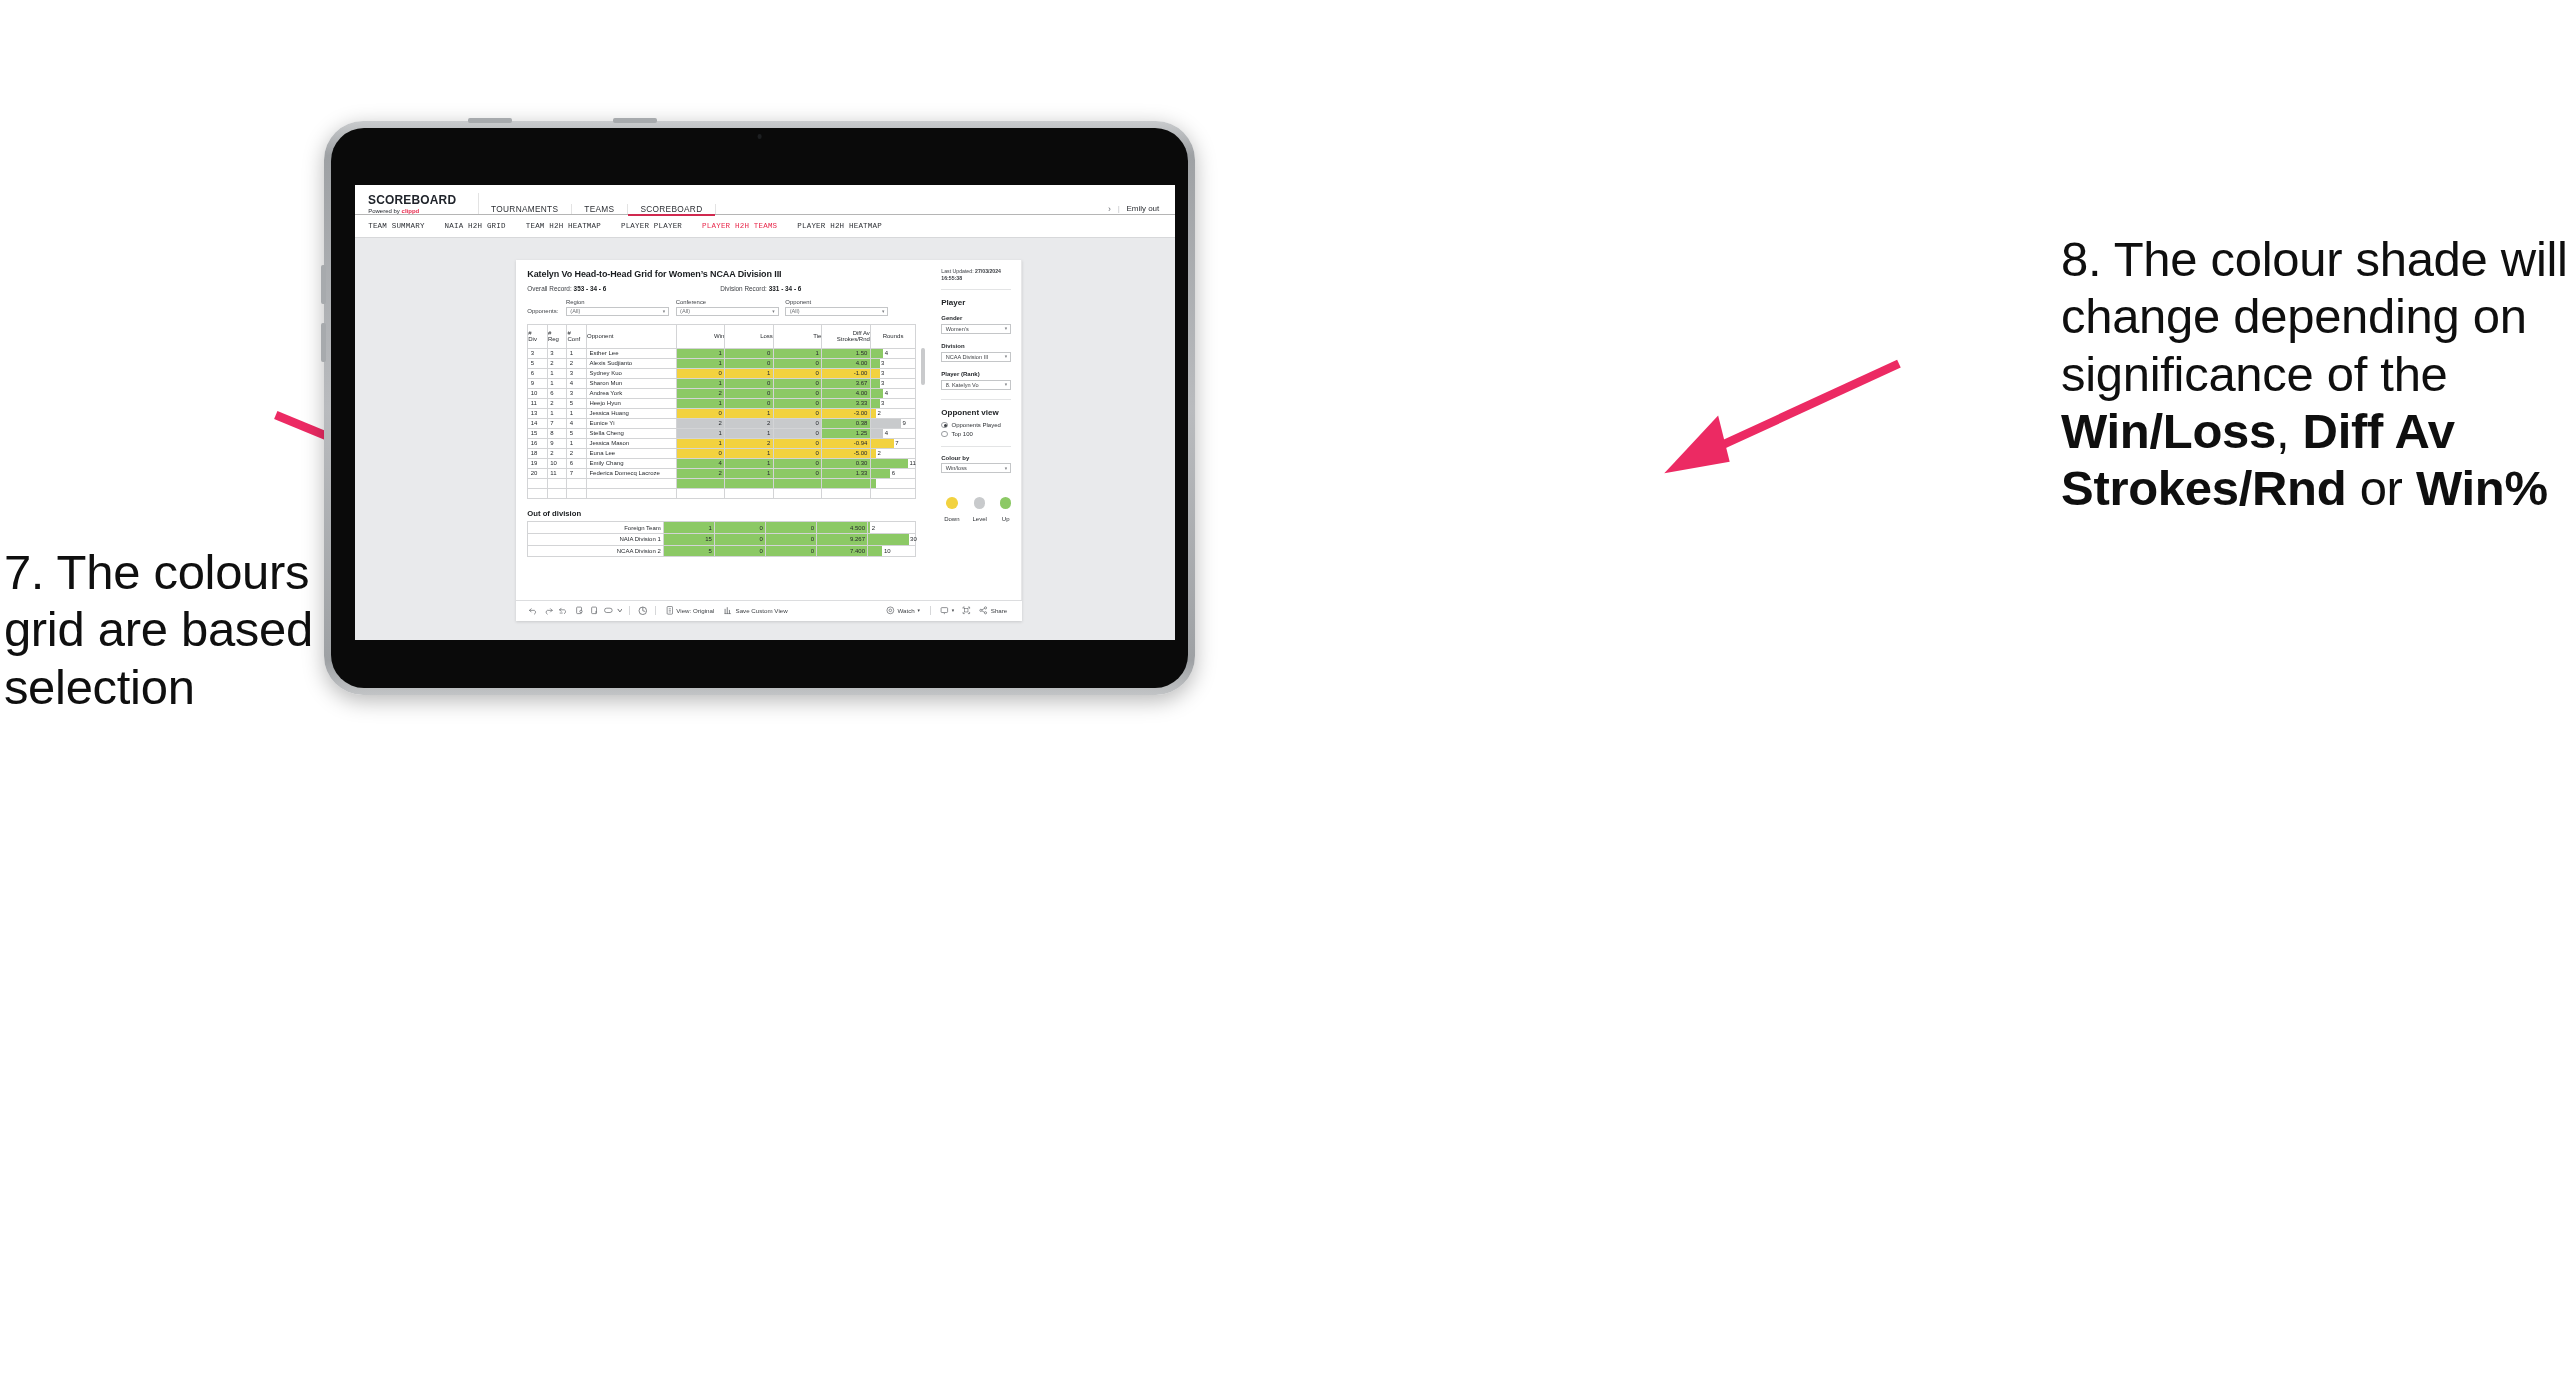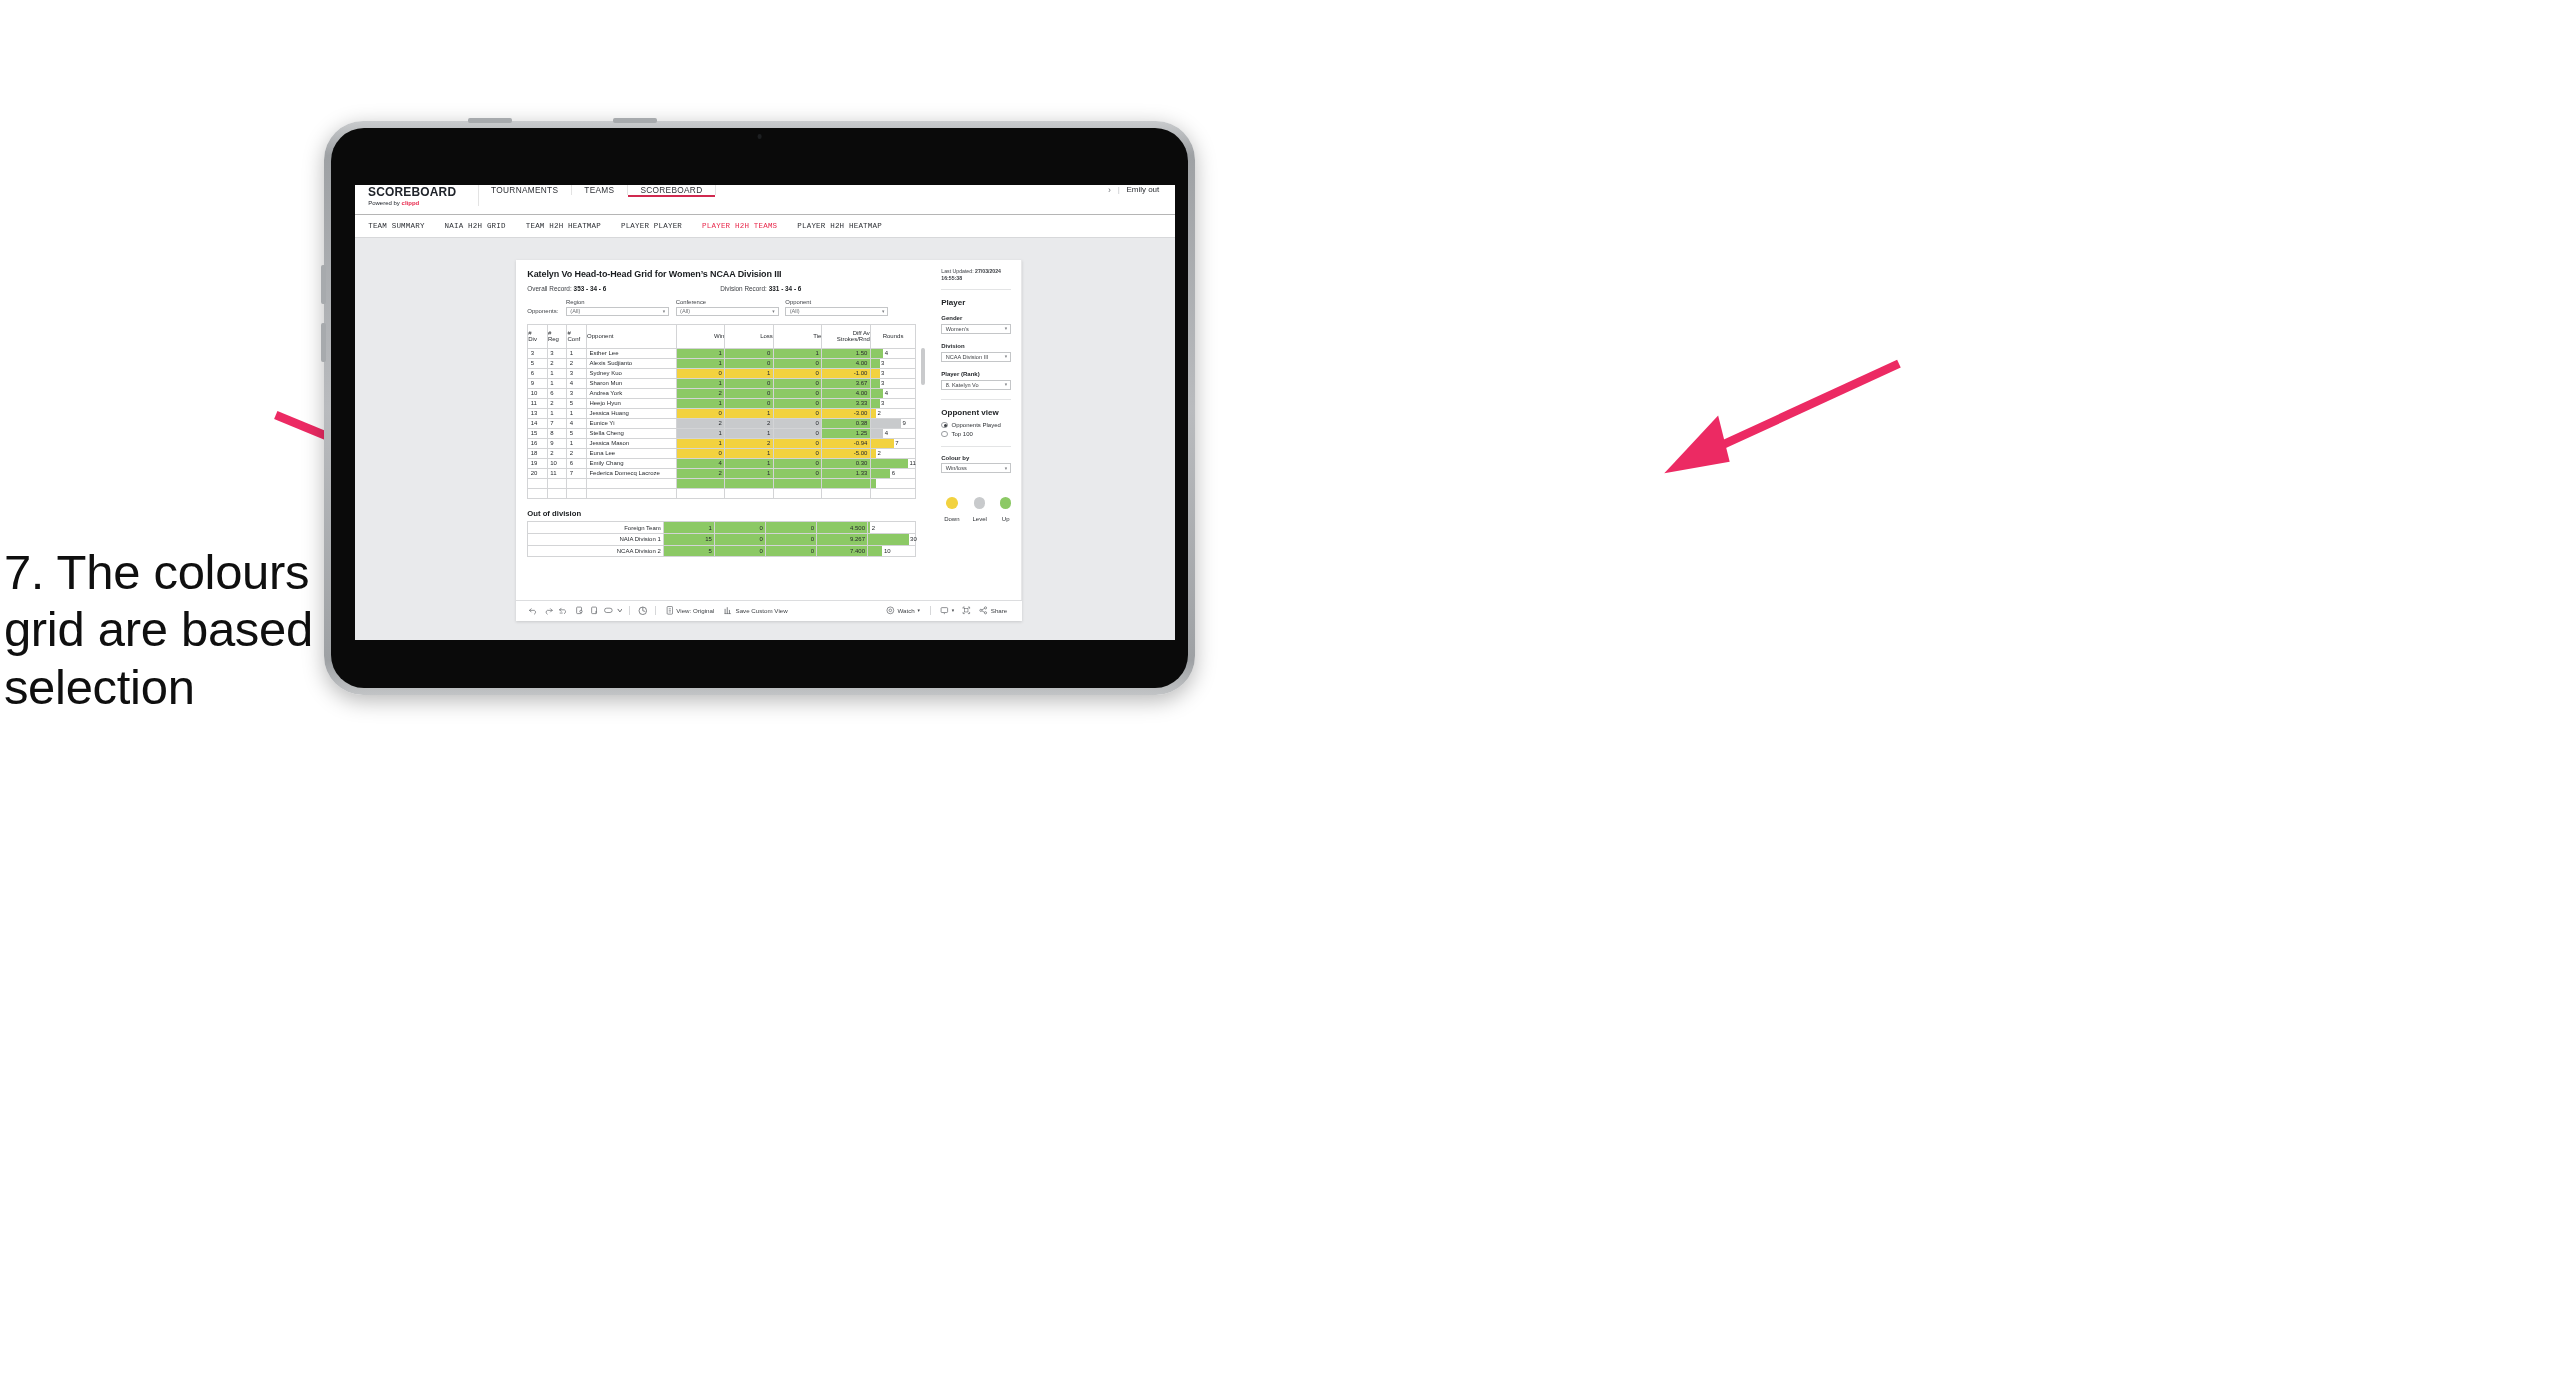--- a/index.html
+++ b/index.html
@@ -59,21 +59,21 @@
   #page {
     position: absolute;
     left: 24px; top: 57px;
     width: 820px; height: 455px;
     background: #e9eaec;
     overflow: hidden;
   }
 
   
   #topnav {
-    height: 30px; background: #fff; display: flex; align-items: flex-start;
+    height: 30px; background: #fff; display: flex; align-items: flex-end;
     border-bottom: 1.9px solid #b5b5b5;
   }
   .brand {
     display: flex; flex-direction: column; justify-content: center;
     padding: 0 13.5px 0 13.5px; border-right: 1px solid #e3e3e3;
   }
   .brand .b1 {
     font-family: "Liberation Sans", sans-serif;
     font-weight: 700; font-size: 13px; letter-spacing: 0.2px;
     color: #20242b; line-height: 1;
@@ -219,20 +219,21 @@
 
 <div id="stage">
 
   <div class="anno" id="anno-left">7. The colours in the grid are based on this selection</div>
 
   <svg class="arrow" style="left:270px; top:409px;" width="250" height="106" viewBox="0 0 260 110">
     <path d="M6 6 L214 92" stroke="#ec2a63" stroke-width="9" fill="none"></path>
     <path d="M246 110 L196 66 L208 104 Z" fill="#ec2a63"></path>
   </svg>
 
+  <div class="anno" id="anno-right"><span>8. The colour shade will change depending on significance of the </span><b>Win/Loss</b><span>, </span><b>Diff Av Strokes/Rnd</b><span> or </span><b>Win%</b></div>
 
   <svg class="arrow" style="left:1637px; top:356px;" width="270" height="125" viewBox="0 0 280 130">
     <path d="M272 8 L72 100" stroke="#ec2a63" stroke-width="9" fill="none"></path>
     <path d="M28 122 L84 62 L96 110 Z" fill="#ec2a63"></path>
   </svg>
 
   <div id="tablet">
     <div class="btn-side" id="btn-top-1"></div>
     <div class="btn-side" id="btn-top-2"></div>
     <div class="btn-side" id="btn-left-1"></div>

